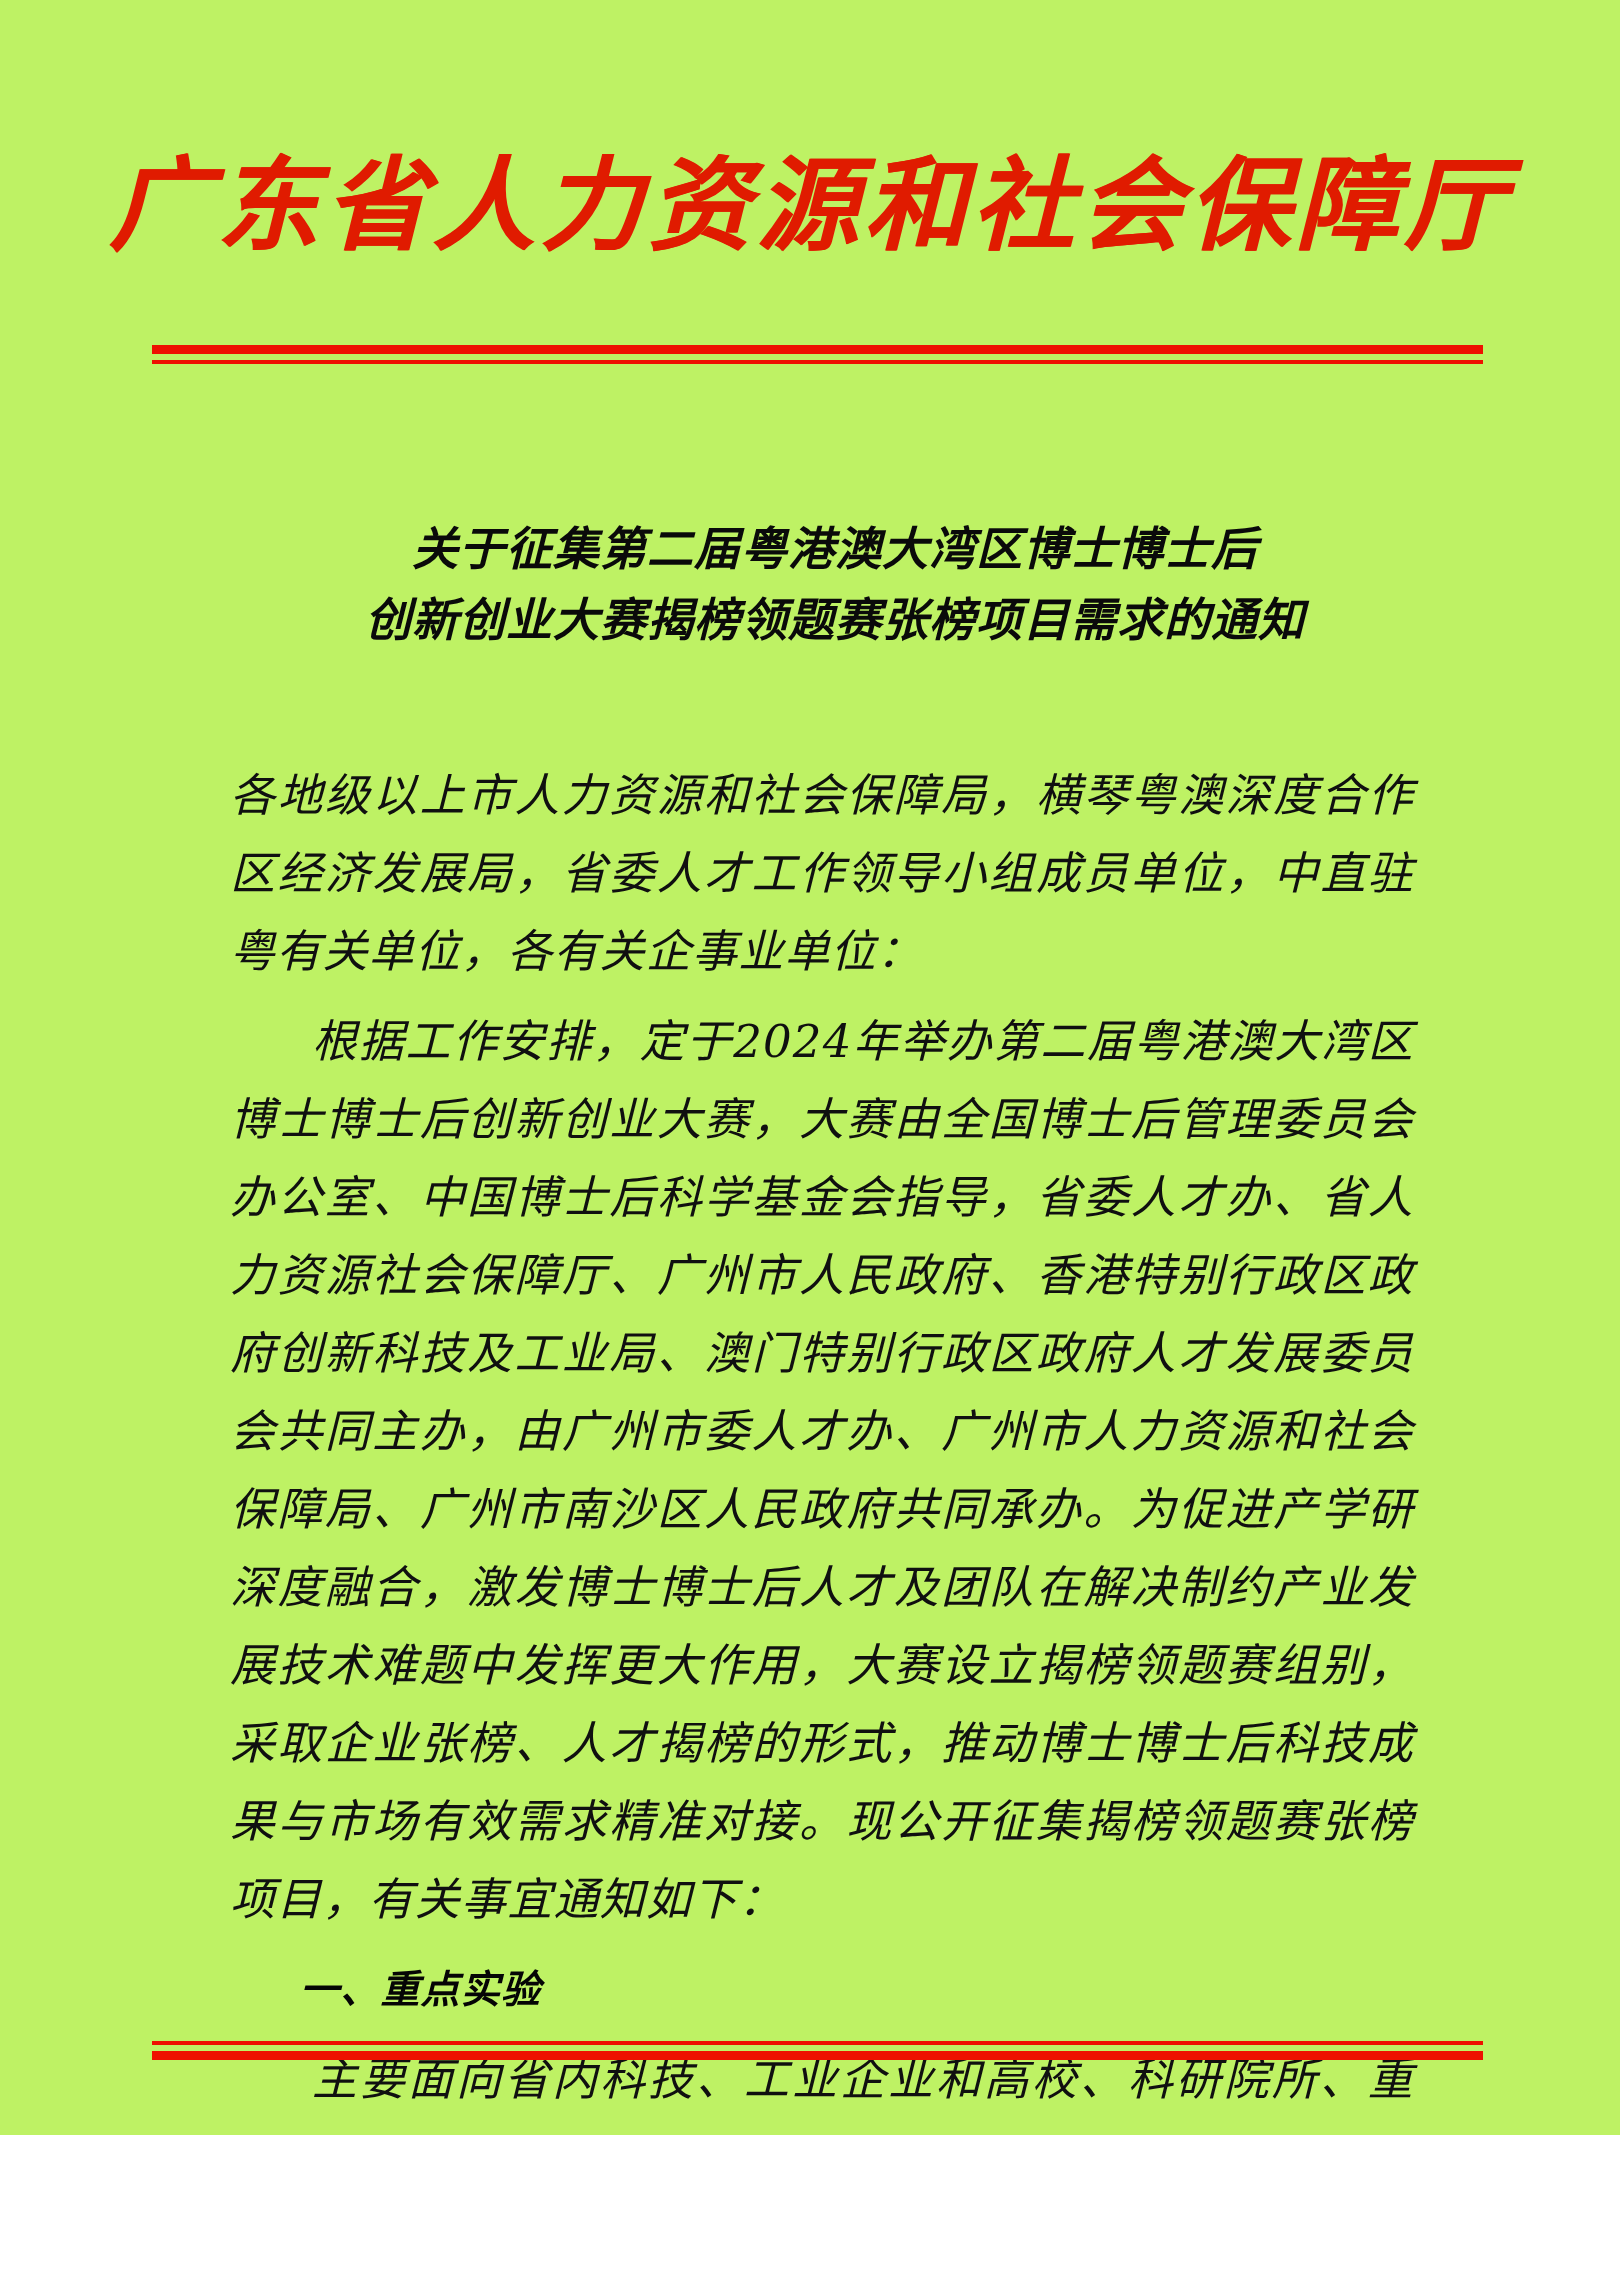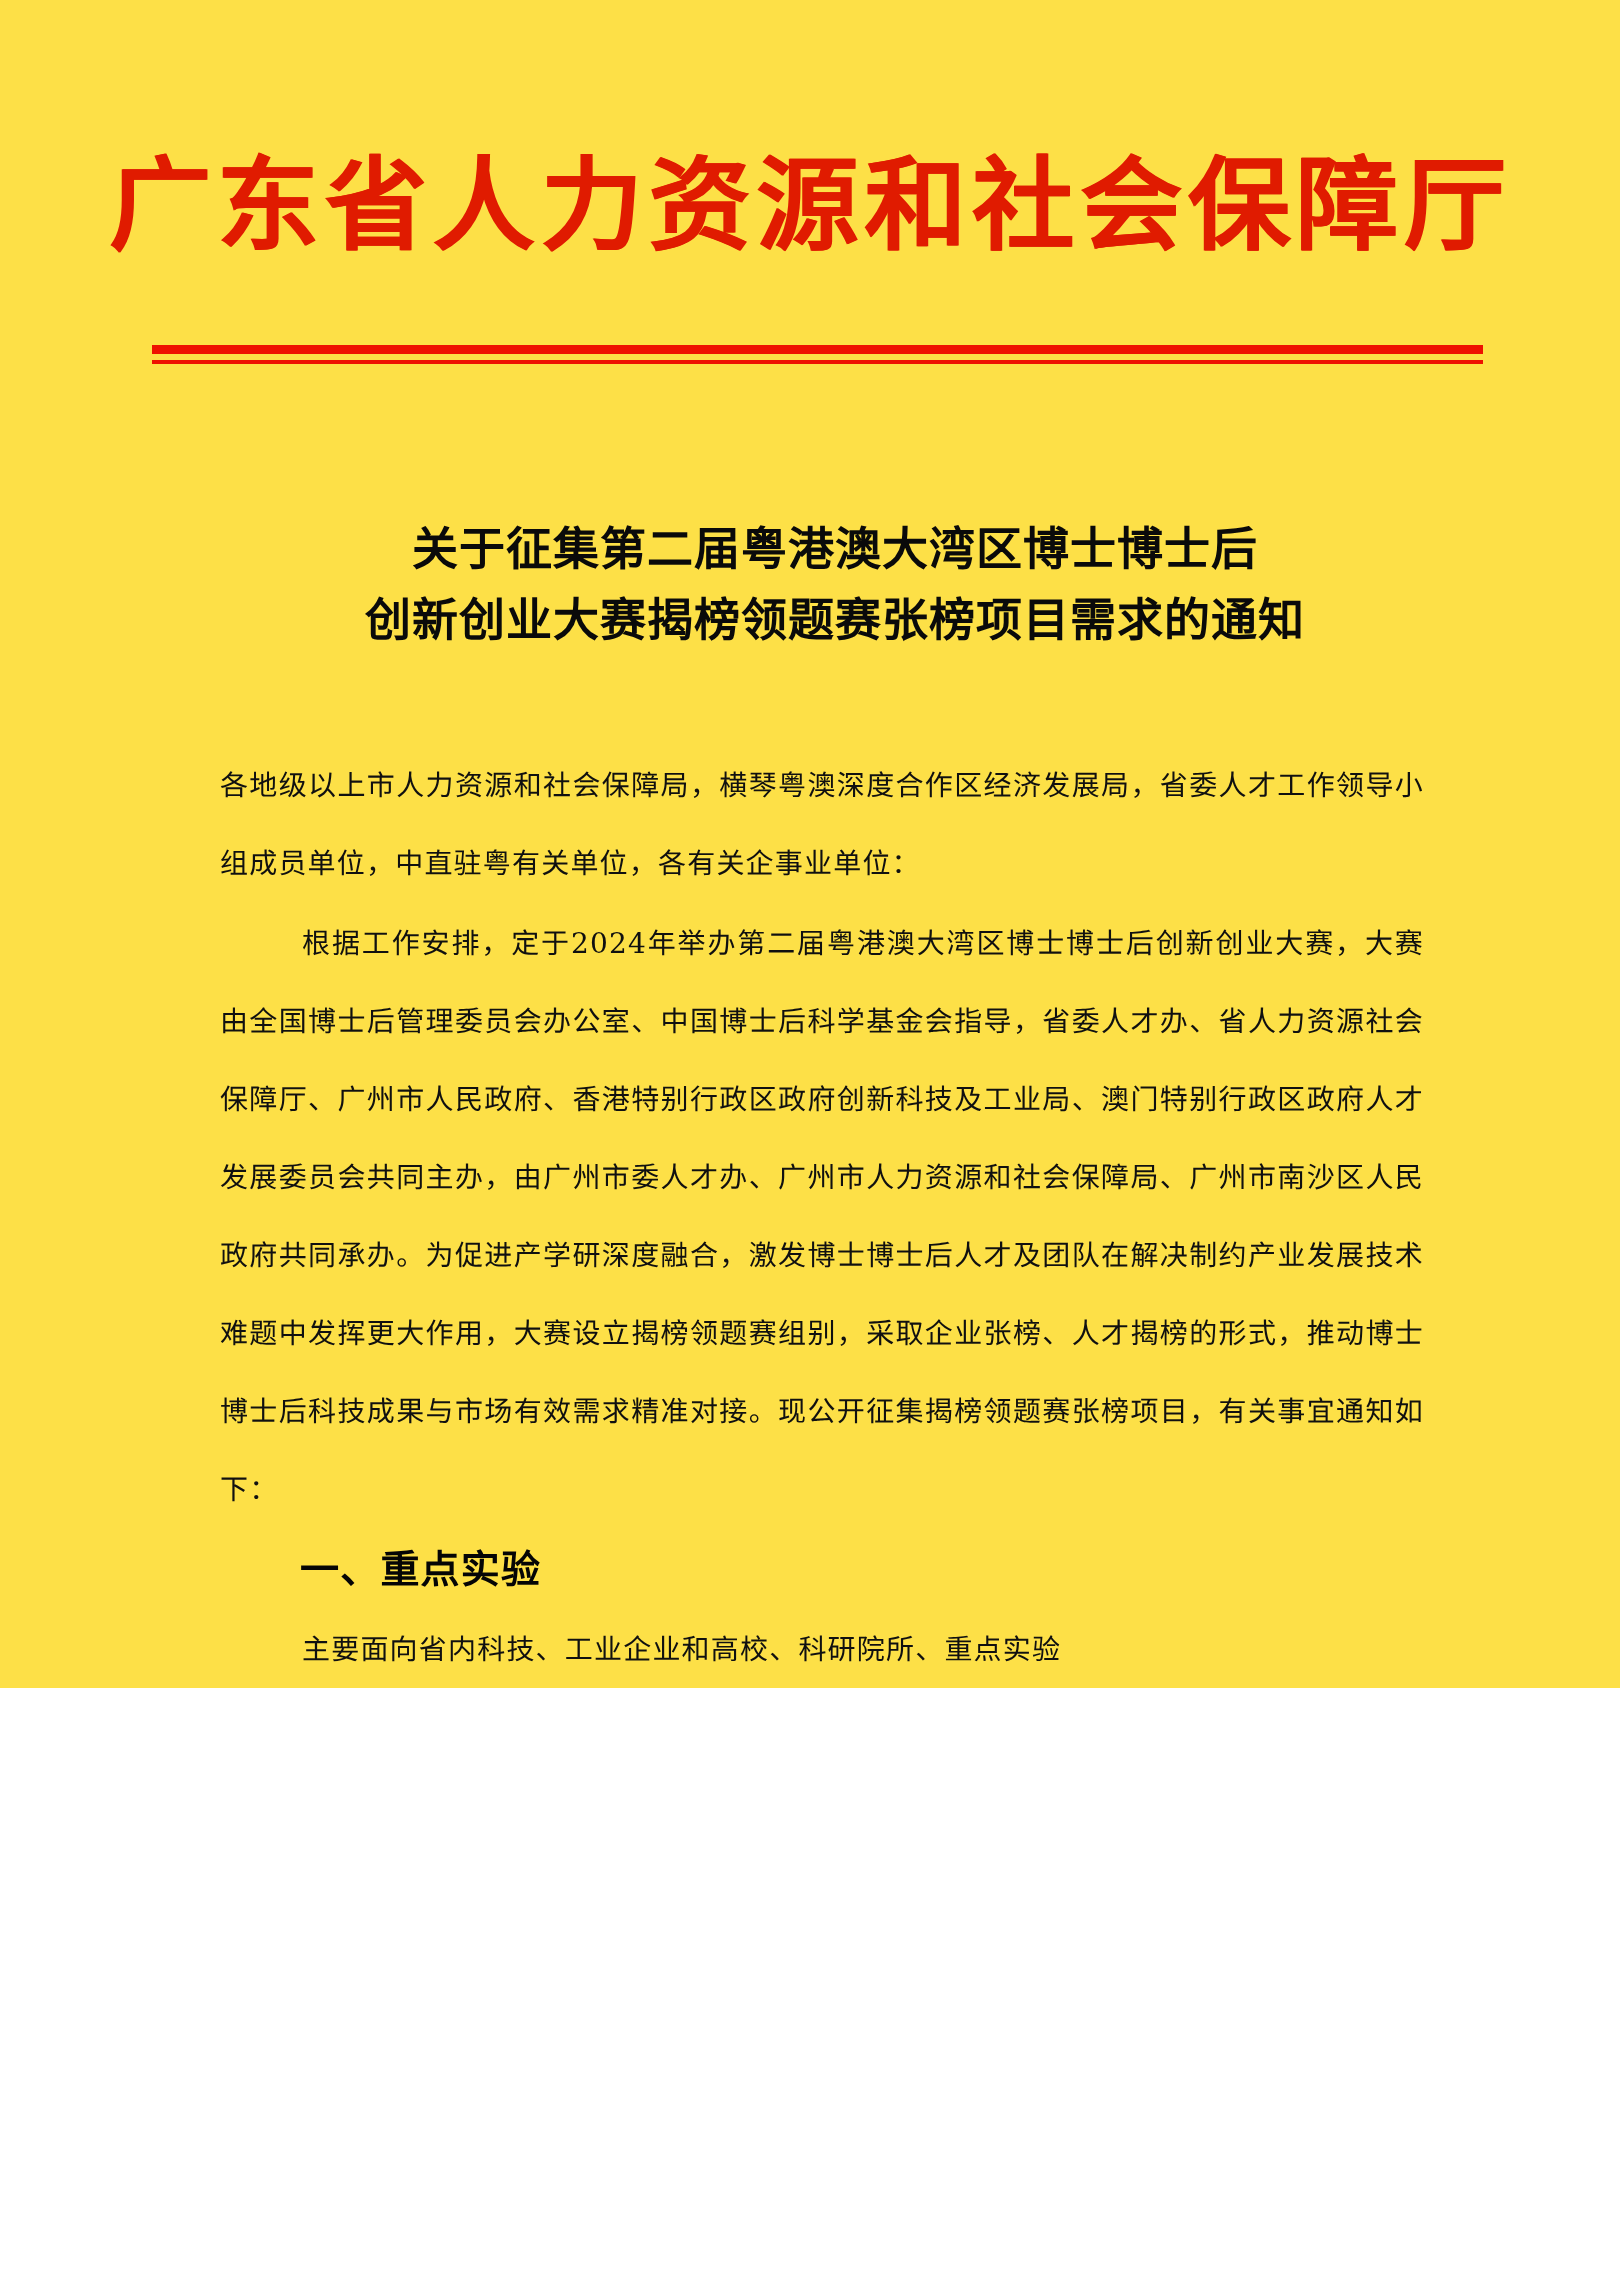--- a/index.html
+++ b/index.html
@@ -9,25 +9,26 @@
     background: #ffffff;
   }
   body {
     font-family: "DejaVu Serif", "Liberation Serif", serif;
     -webkit-font-smoothing: antialiased;
   }
 
   .page {
     position: relative;
     width: 1620px;
-    height: 1688px;
+    height: 2135px;
     margin: 0 auto;
-    background: #fde047;
+    background: #bef264;
     overflow: hidden;
     box-sizing: border-box;
+    font-style: italic;
   }
 
   
   .letterhead {
     position: absolute;
     left: 0;
     top: 147px;
     width: 100%;
     text-align: center;
     line-height: 1;
@@ -96,26 +97,26 @@
   
   .body-area {
     position: absolute;
     left: 218px;
     top: 745px;
     width: 1208px;
   }
   .para {
     color: #101010;
     font-family: "DejaVu Serif", "Liberation Serif", serif;
-    font-size: 28px;
+    font-size: 45px;
     line-height: 78px;
     text-align: justify;
     text-justify: inter-character;
     letter-spacing: 1.2px;
-    margin: 2px;
+    margin: 12px;
   }
   .para.indent {
     text-indent: 82px;
   }
   .section-heading {
     color: #050505;
     font-family: "DejaVu Sans", "Liberation Sans", sans-serif;
     font-weight: 700;
     font-size: 39px;
     line-height: 78px;

